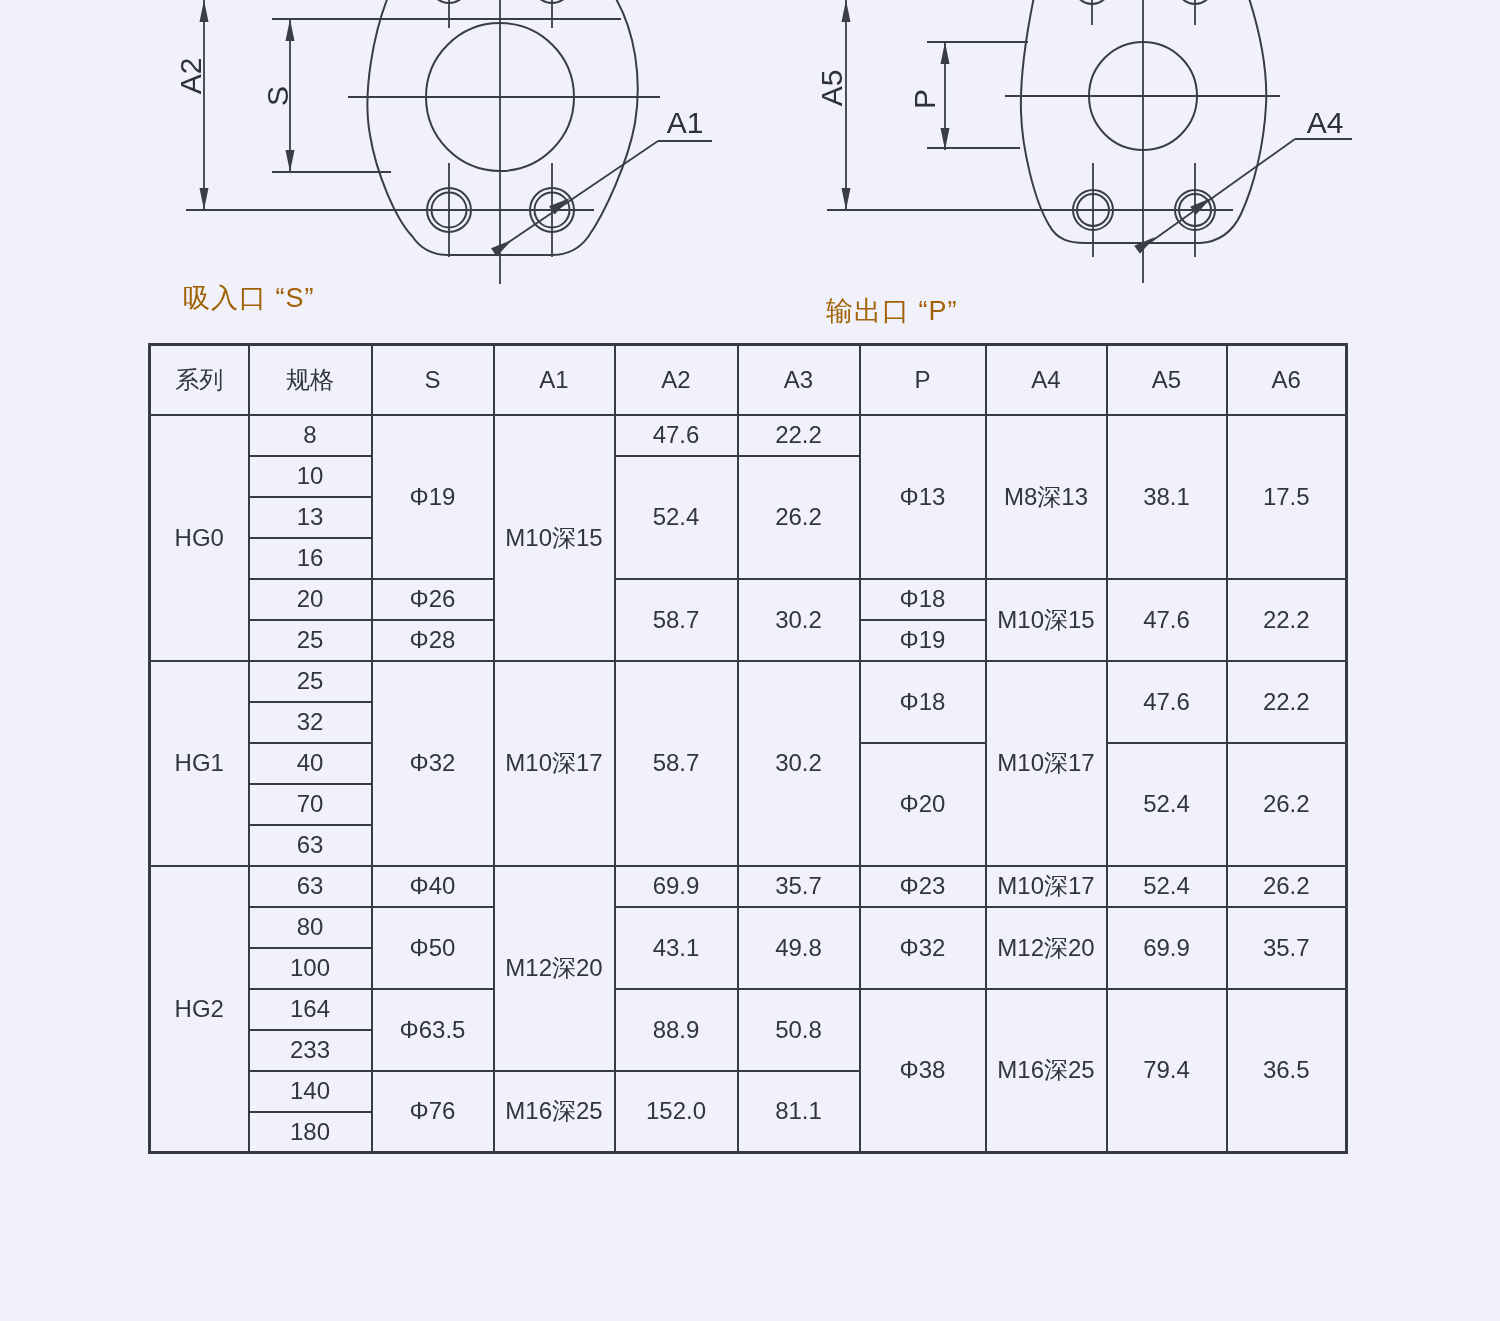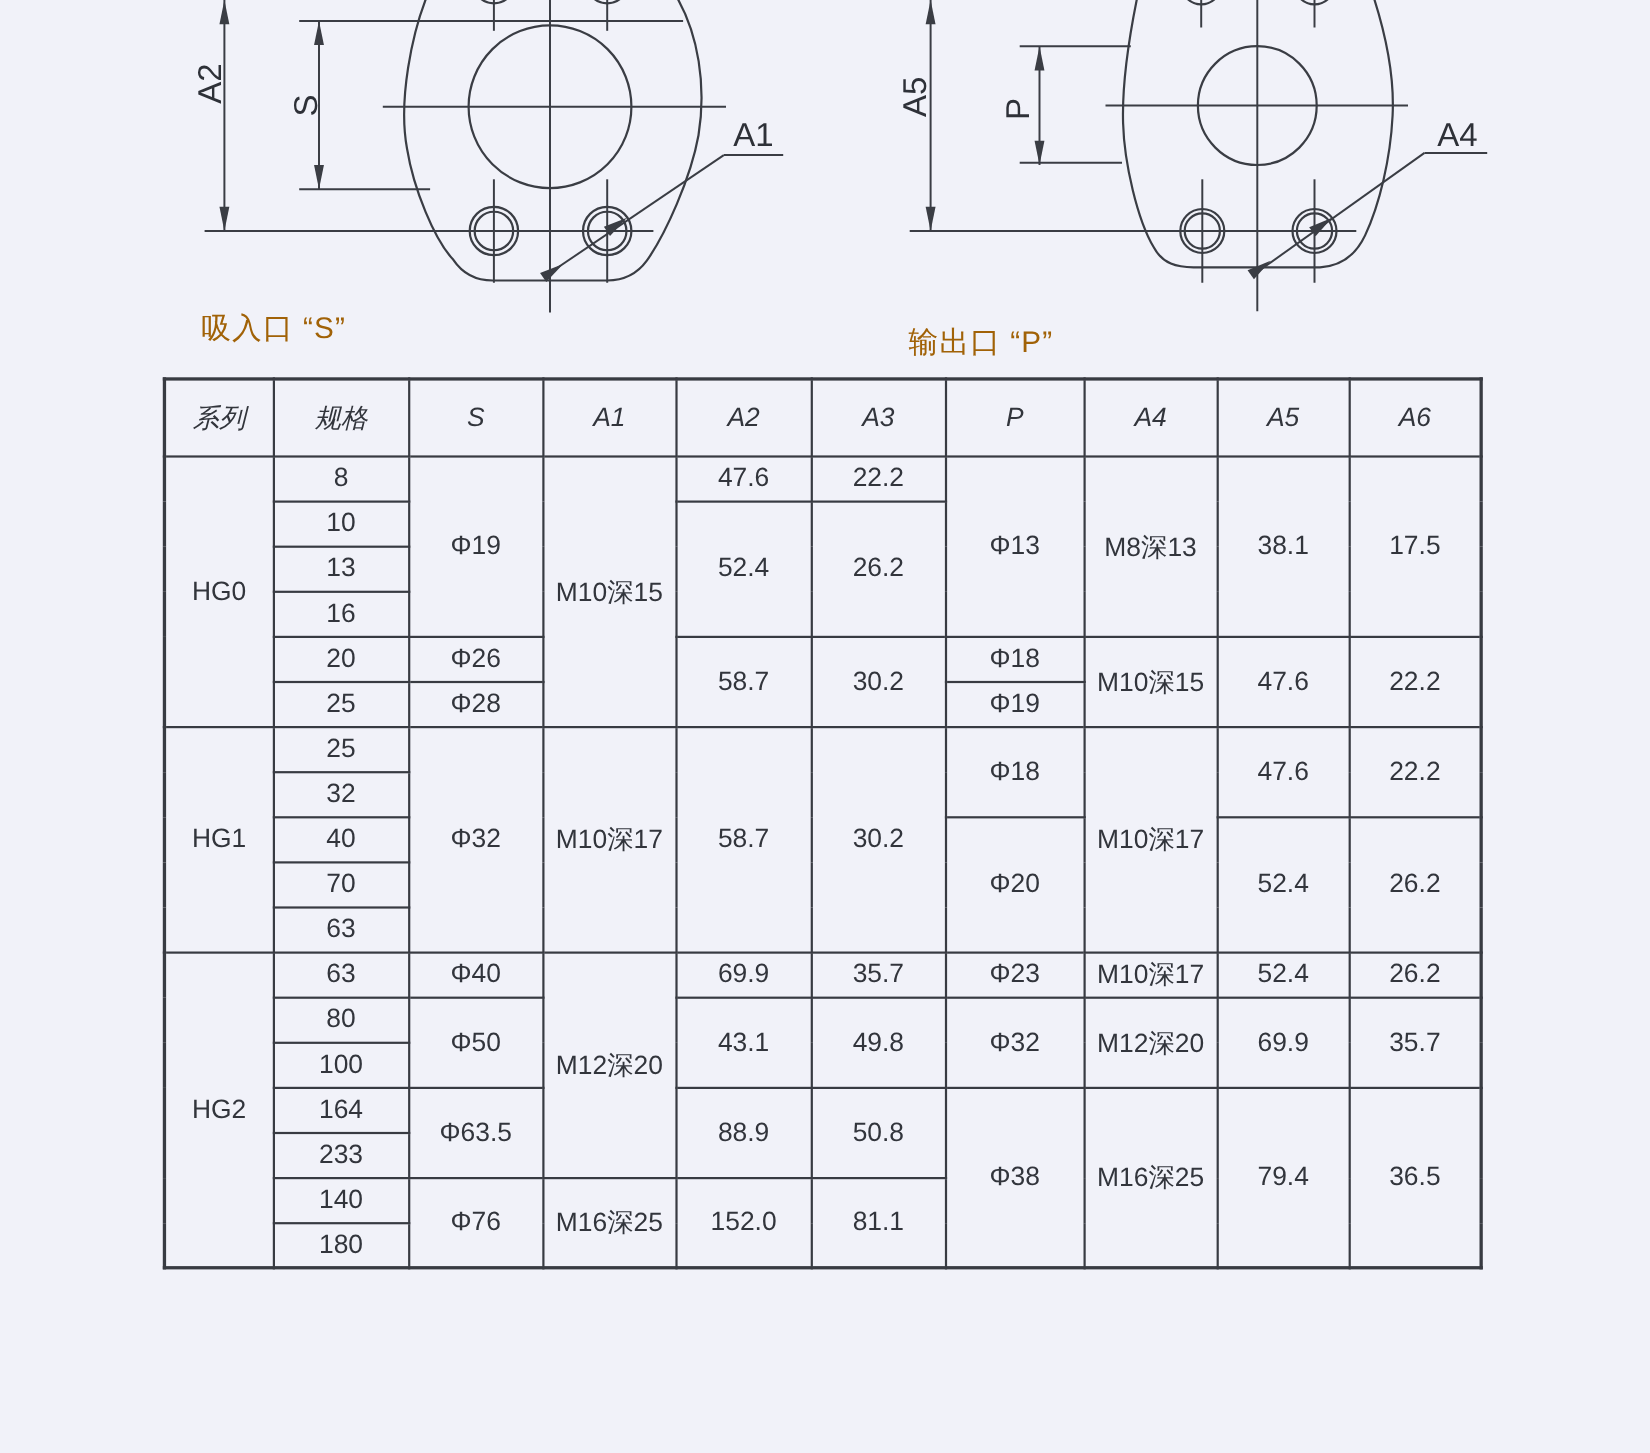--- a/index.html
+++ b/index.html
@@ -19,21 +19,21 @@
     position:absolute;left:148px;top:343px;width:1197px;height:809px;
     border-collapse:collapse;table-layout:fixed;
     border:3px solid #383b42;
   }
   #dim-table th,#dim-table td{
     border:2px solid #383b42;
     text-align:center;vertical-align:middle;
     font-size:24px;font-weight:400;padding:0;color:#32353c;
     white-space:nowrap;overflow:hidden;
   }
-  #dim-table thead tr{height:70px;font-style:italic;}
+  #dim-table thead tr{height:70px;}
   #dim-table tbody tr{height:41px;}
   svg text{fill:#2e3138;font-family:"Liberation Sans", sans-serif;font-size:30px;}
   svg .ln{stroke:#3a3d44;stroke-width:1.8;fill:none;}
   svg .outline{stroke:#3a3d44;stroke-width:2;fill:none;}
   svg .arr{fill:#3a3d44;stroke:none;}
 </style>
 </head>
 <body>
 
 <svg id="drawing-canvas" width="1500" height="335" viewBox="0 0 1500 335">

